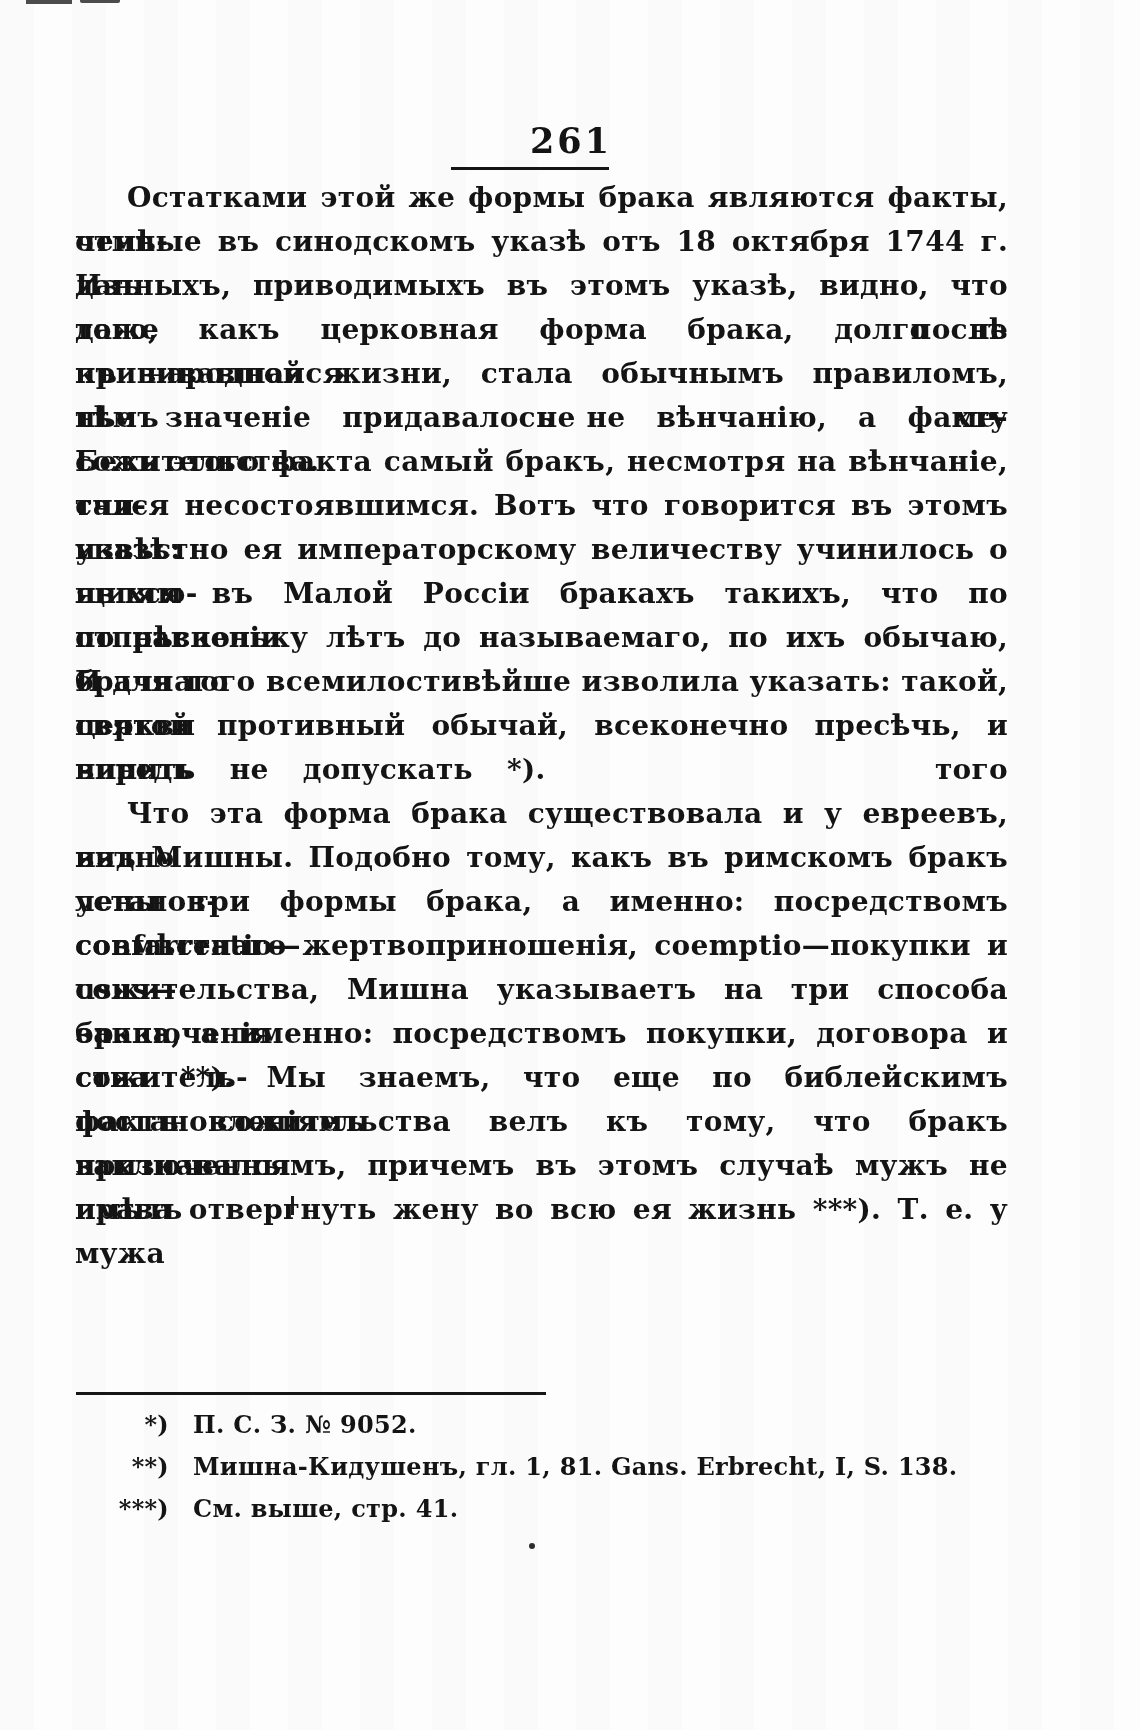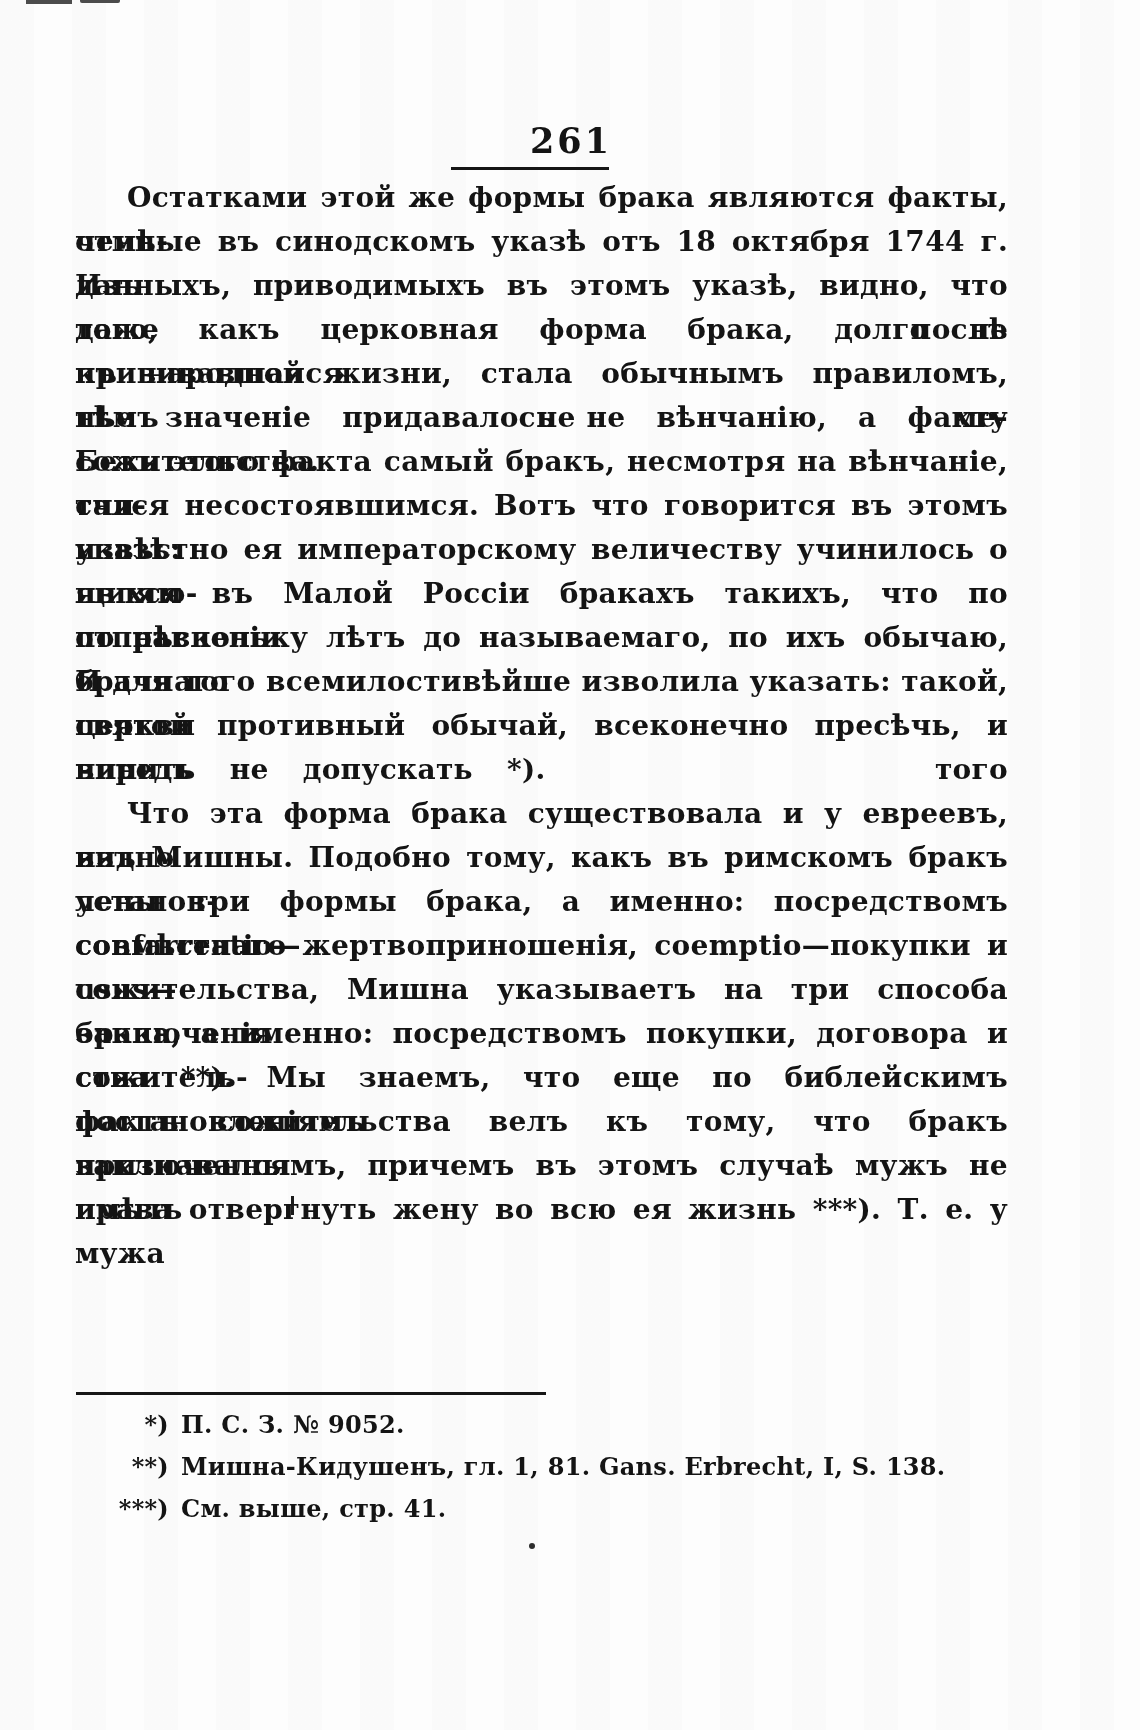--- a/index.html
+++ b/index.html
@@ -86,21 +86,21 @@
     font-weight: bold;
     letter-spacing: 0.3px;
     line-height: 42px;
   }
   .footnote { white-space: nowrap; }
   .fn-marker {
     display: inline-block;
     width: 94px;
     text-align: right;
   }
-  .fn-text { margin-left: 12px; }
+  .fn-text { margin-left: 24px; }
 
   
   .edge-artifact {
     position: absolute;
     background: #4c4c4c;
   }
   .edge-artifact.a1 { left: 26px; top: 0; width: 46px; height: 4px; }
   .edge-artifact.a2 { left: 80px; top: 0; width: 40px; height: 3px; border-radius: 0 0 2px 2px; }
   .tick-artifact {
     position: absolute;

